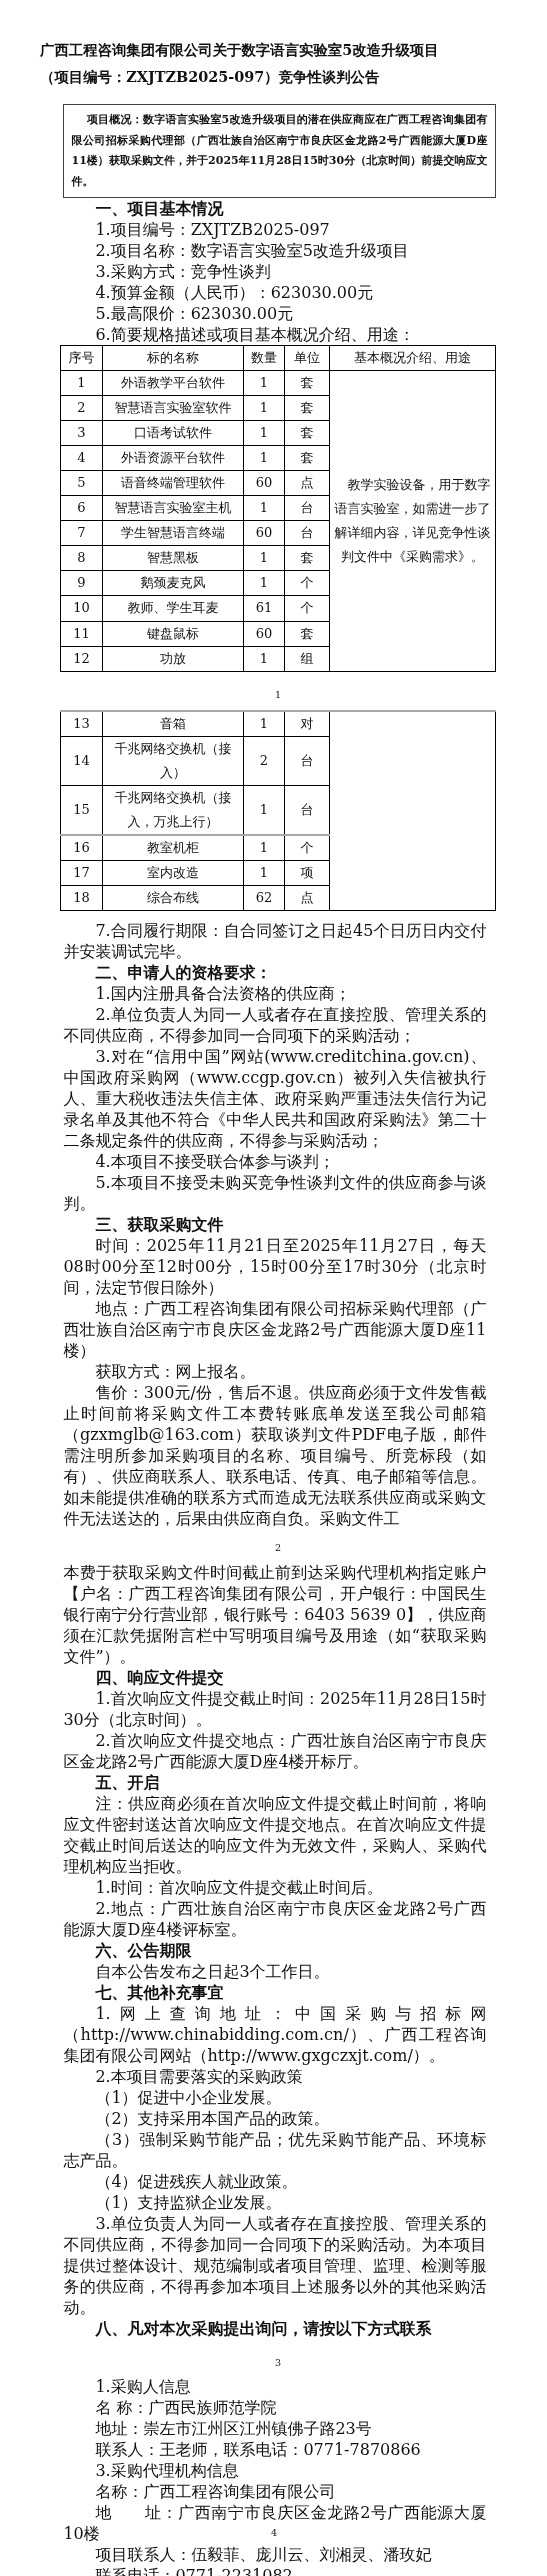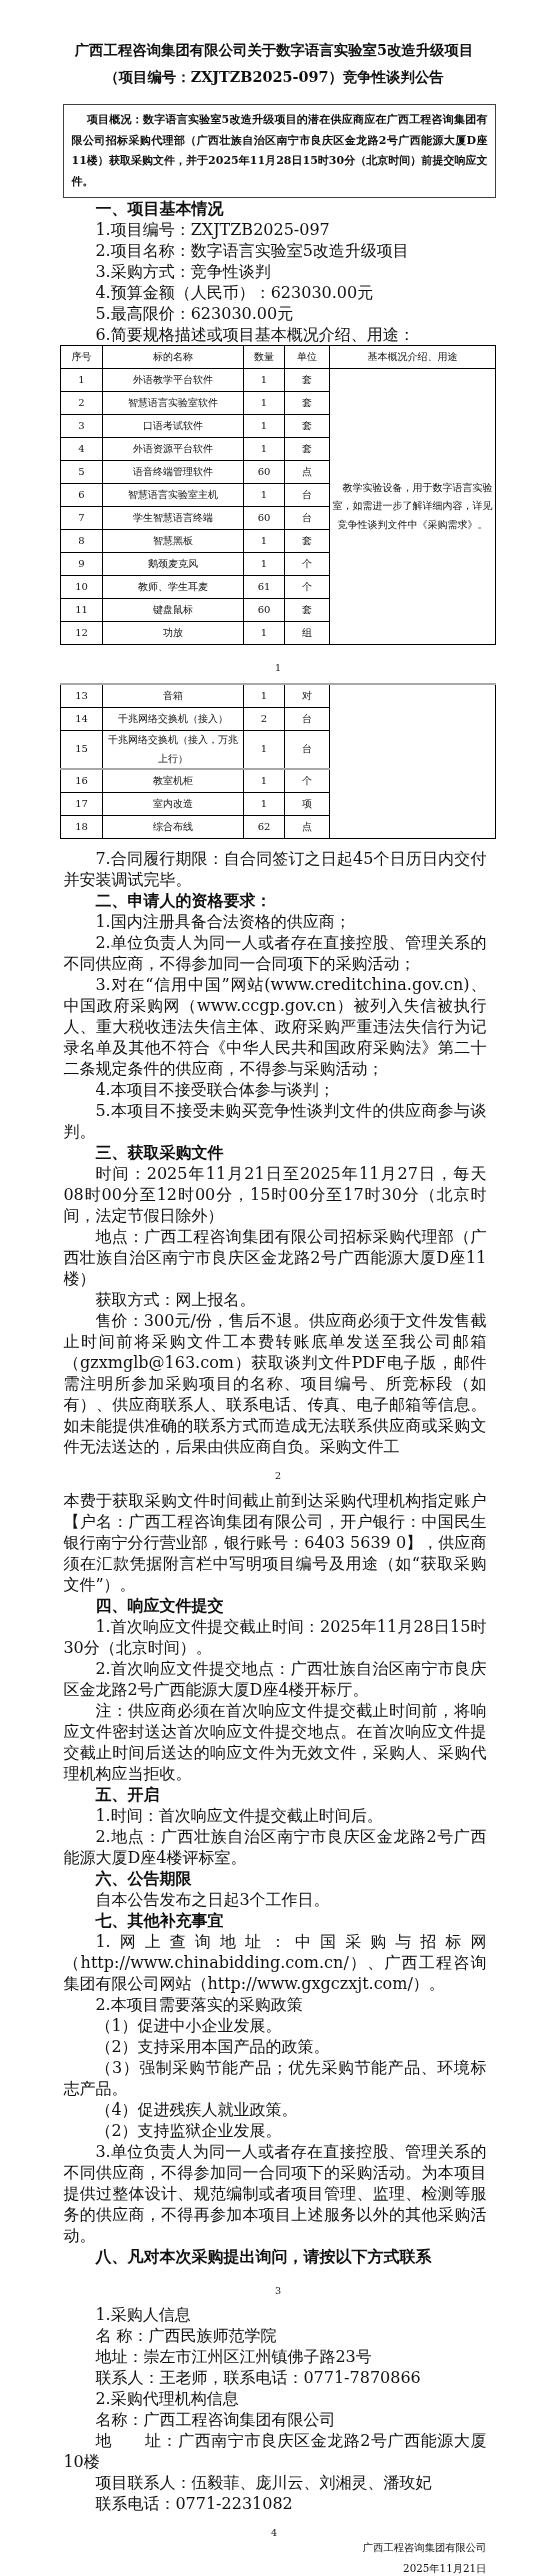--- a/index.html
+++ b/index.html
@@ -2,21 +2,21 @@
 <html style="font-size:11px"><head>
 <meta charset="utf-8">
 <style>
   html,body{margin:0;padding:0;}
   body{
     width:548px;height:2576px;position:relative;overflow:hidden;
     background:#ffffff;color:#111;
     font-family:"DejaVu Serif","Liberation Serif",serif;
   }
   .title{
-    margin:36px 40px 0 40px;text-align:center;
+    margin:36px 40px 0 40px;
     font-size:14.4px;font-weight:700;line-height:27px;
   }
   .obox{
     margin:14.4px 52px 0 63px;border:1.4px solid #404040;
     padding:4.8px 7.5px;box-sizing:border-box;
     font-size:11px;font-weight:700;line-height:20.5px;
     text-align:justify;text-indent:1.4em;
   }
   .content{margin:0 52px 0 60px;}
   .para{
@@ -24,21 +24,21 @@
     margin:0;padding:0 9.6px 0 3.4px;text-indent:2em;
   }
   .para.bold{font-weight:700;}
   .pagenum{font-size:9.6px;line-height:15px;text-align:center;color:#111;}
   .pn1{margin-top:15px;}
   .pn2{margin-top:11px;margin-bottom:6.8px;}
   .pn3{margin-top:16.4px;margin-bottom:5.5px;}
   .pn4{position:absolute;top:2525px;left:0;right:0;}
   table.grid{
     border-collapse:collapse;table-layout:fixed;width:435px;
-    font-size:10px;
+    font-size:13px;
   }
   table.grid td{
     border:0.7px solid #000;height:22px;text-align:center;
     padding:0 2.1px;line-height:1.85;overflow:hidden;vertical-align:middle;
   }
   td.notecell{
     text-align:justify;text-indent:1em;line-height:32px;
     padding:0 6.8px;vertical-align:middle;
   }
   table.t2{margin-top:8.2px;}
@@ -230,48 +230,48 @@
     <p class="para">获取方式：网上报名。</p>
     <p class="para">售价：300元/份，售后不退。供应商必须于文件发售截止时间前将采购文件工本费转账底单发送至我公司邮箱（gzxmglb@163.com）获取谈判文件PDF电子版，邮件需注明所参加采购项目的名称、项目编号、所竞标段（如有）、供应商联系人、联系电话、传真、电子邮箱等信息。如未能提供准确的联系方式而造成无法联系供应商或采购文件无法送达的，后果由供应商自负。采购文件工</p>
 
     <div class="pagenum pn2">2</div>
 
     <p class="para" style="text-indent:0;">本费于获取采购文件时间截止前到达采购代理机构指定账户【户名：广西工程咨询集团有限公司，开户银行：中国民生银行南宁分行营业部，银行账号：6403 5639 0】，供应商须在汇款凭据附言栏中写明项目编号及用途（如“获取采购文件”）。</p>
 
     <p class="para bold">四、响应文件提交</p>
     <p class="para">1.首次响应文件提交截止时间：2025年11月28日15时30分（北京时间）。</p>
     <p class="para">2.首次响应文件提交地点：广西壮族自治区南宁市良庆区金龙路2号广西能源大厦D座4楼开标厅。</p>
+    <p class="para bold">五、开启</p>
+
     <p class="para">注：供应商必须在首次响应文件提交截止时间前，将响应文件密封送达首次响应文件提交地点。在首次响应文件提交截止时间后送达的响应文件为无效文件，采购人、采购代理机构应当拒收。</p>
-
-    <p class="para bold">五、开启</p>
     <p class="para">1.时间：首次响应文件提交截止时间后。</p>
     <p class="para">2.地点：广西壮族自治区南宁市良庆区金龙路2号广西能源大厦D座4楼评标室。</p>
 
     <p class="para bold">六、公告期限</p>
     <p class="para">自本公告发布之日起3个工作日。</p>
 
     <p class="para bold">七、其他补充事宜</p>
     <p class="para">1.网上查询地址：中国采购与招标网（http://www.chinabidding.com.cn/）、广西工程咨询集团有限公司网站（http://www.gxgczxjt.com/）。</p>
     <p class="para">2.本项目需要落实的采购政策</p>
     <p class="para">（1）促进中小企业发展。</p>
     <p class="para">（2）支持采用本国产品的政策。</p>
     <p class="para">（3）强制采购节能产品；优先采购节能产品、环境标志产品。</p>
     <p class="para">（4）促进残疾人就业政策。</p>
-    <p class="para">（2）支持监狱企业发展。</p>
+    <p class="para">（1）支持监狱企业发展。</p>
     <p class="para">3.单位负责人为同一人或者存在直接控股、管理关系的不同供应商，不得参加同一合同项下的采购活动。为本项目提供过整体设计、规范编制或者项目管理、监理、检测等服务的供应商，不得再参加本项目上述服务以外的其他采购活动。</p>
 
     <p class="para bold">八、凡对本次采购提出询问，请按以下方式联系</p>
 
     <div class="pagenum pn3">3</div>
 
     <p class="para">1.采购人信息</p>
     <p class="para">名 称：广西民族师范学院</p>
     <p class="para">地址：崇左市江州区江州镇佛子路23号</p>
     <p class="para">联系人：王老师，联系电话：0771-7870866</p>
-    <p class="para">2.采购代理机构信息</p>
+    <p class="para">3.采购代理机构信息</p>
     <p class="para">名称：广西工程咨询集团有限公司</p>
     <p class="para">地　　址：广西南宁市良庆区金龙路2号广西能源大厦10楼</p>
     <p class="para">项目联系人：伍毅菲、庞川云、刘湘灵、潘玫妃</p>
     <p class="para">联系电话：0771-2231082</p>
 
     <div class="sig">
       <div>广西工程咨询集团有限公司</div>
       <div>2025年11月21日</div>
     </div>
 

